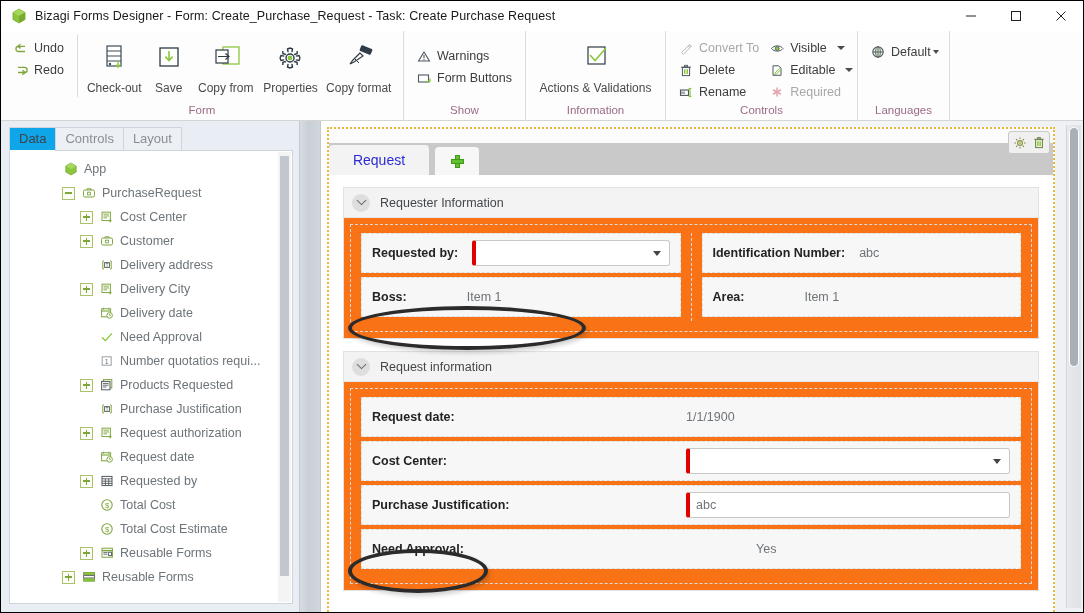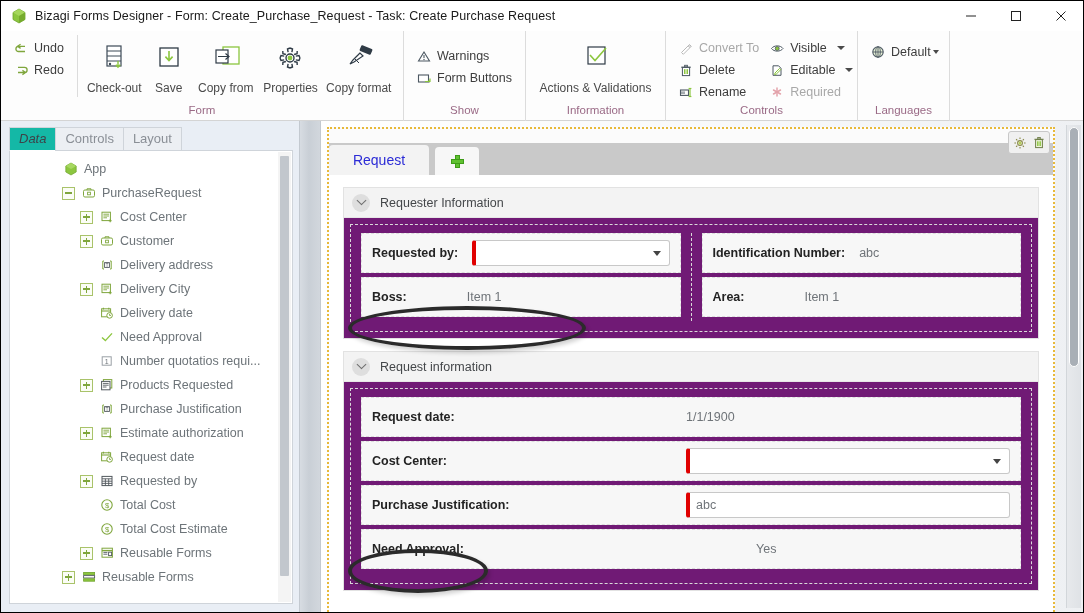--- a/index.html
+++ b/index.html
@@ -143,24 +143,23 @@
   .ltab {
     padding: 3px 9px 4px 9px;
     font-size: 13px;
     color: #8a8f96;
     border: 1px solid #cfd4da;
     background: #eceff3;
     margin-right: -1px;
     cursor: default;
   }
   .ltab.active {
-    background: #14b8a6;
+    background: #0ea5e9;
     color: #3d4349;
     border-bottom: 1px solid #ffffff;
-    font-style: italic;
   }
   .treebox {
     flex: 1;
     background: #ffffff;
     border: 1px solid #cfd4da;
     position: relative;
     overflow: hidden;
   }
   .tree {
     padding: 6px 0 0 0;
@@ -284,21 +283,21 @@
   .formbody {
     position: absolute;
     left: 0; right: 0; top: 46px; bottom: 0;
     background: #ffffff;
     padding: 12px 14px 0 14px;
     overflow: hidden;
   }
 
   .section {
     border: 1px solid #e2e2e2;
-    background: #701a75;
+    background: #f97316;
     margin-bottom: 12px;
   }
   .sec-head {
     display: flex; align-items: center;
     height: 30px;
     background: #f3f3f3;
     border-bottom: 1px solid #e6e6e6;
     padding-left: 8px;
   }
   .chev {
@@ -838,21 +837,21 @@
               <span class="expander plus"></span>
               <span class="tico">
                 <svg width="14" height="14" viewBox="0 0 14 14">
                   <rect x="2" y="2.2" width="8.4" height="8.4" fill="#fff" stroke="#7fa63c" stroke-width="1"></rect>
                   <line x1="3.4" y1="4.2" x2="9" y2="4.2" stroke="#7fa63c" stroke-width="0.9"></line>
                   <line x1="3.4" y1="6" x2="9" y2="6" stroke="#7fa63c" stroke-width="0.9"></line>
                   <line x1="3.4" y1="7.8" x2="7" y2="7.8" stroke="#7fa63c" stroke-width="0.9"></line>
                   <path d="M10.2 9.2 v3 M8.7 10.7 h3" stroke="#7fa63c" stroke-width="1.1"></path>
                 </svg>
               </span>
-              <span>Estimate authorization</span>
+              <span>Request authorization</span>
             </div>
             <div class="trow">
               <span class="spacer" style="width: 70px;"></span>
               <span class="spacer" style="width: 18px;"></span>
               <span class="tico">
                 <svg width="14" height="14" viewBox="0 0 14 14">
                   <rect x="1.6" y="2.8" width="9" height="8" fill="#fff" stroke="#7fa63c" stroke-width="1"></rect>
                   <line x1="1.6" y1="5" x2="10.6" y2="5" stroke="#7fa63c" stroke-width="1.1"></line>
                   <line x1="3.4" y1="1.8" x2="3.4" y2="3.6" stroke="#7fa63c" stroke-width="1.1"></line>
                   <line x1="8.8" y1="1.8" x2="8.8" y2="3.6" stroke="#7fa63c" stroke-width="1.1"></line>

